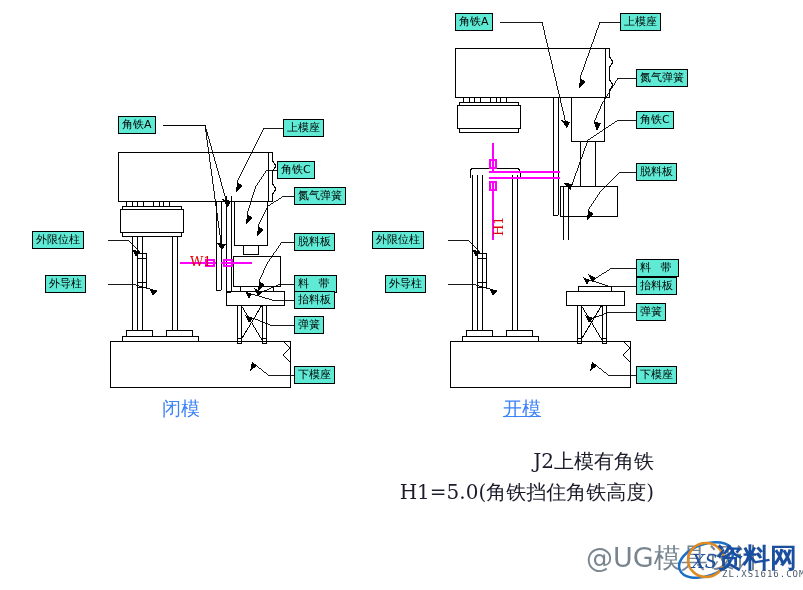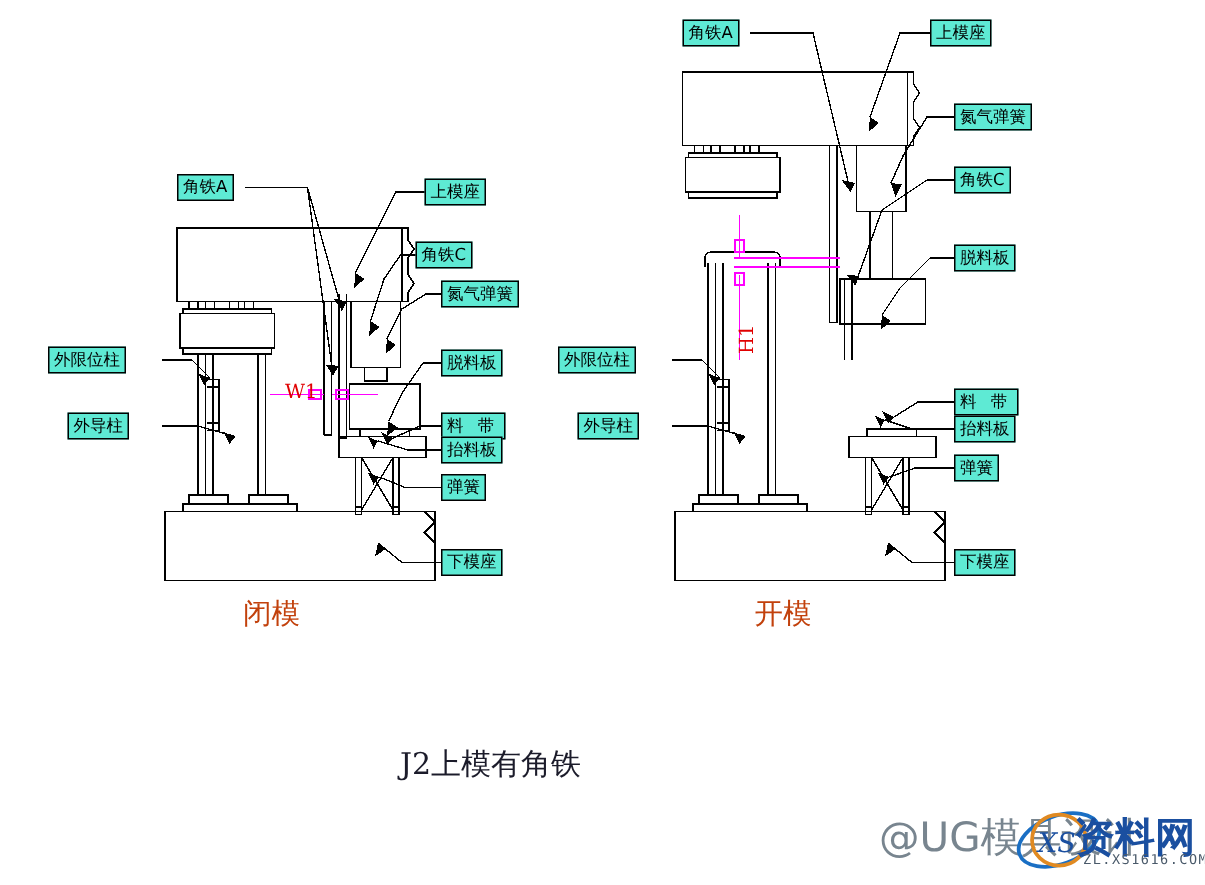--- a/index.html
+++ b/index.html
@@ -8,23 +8,23 @@
   .stage{position:absolute;left:0;top:0;width:803px;height:590px;}
   svg.cad{position:absolute;left:0;top:0;width:803px;height:590px;}
   
   .lbl{position:absolute;border:1px solid #000;background:#5eead4;
        font-family:"DejaVu Sans","Liberation Sans",sans-serif;
        font-size:11px;line-height:14px;padding:1px 3px;white-space:nowrap;
        letter-spacing:0px;color:#000;}
   .lbl.wide{letter-spacing:3px;}
   
   .caption{position:absolute;font-size:19px;white-space:nowrap;
-           font-family:"DejaVu Sans","Liberation Sans",sans-serif;color:#c2410c;}
-  
-  .notes{position:absolute;left:0;top:446px;width:654px;text-align:center;margin-top:48px;}
+           font-family:"DejaVu Sans","Liberation Sans",sans-serif;color:#3b82f6;}
+  
+  .notes{position:absolute;left:0;top:446px;width:654px;text-align:right;}
   .notes div{font-size:20px;line-height:31px;white-space:nowrap;color:#1b1b2a;
              font-family:"DejaVu Serif","Liberation Serif",serif;}
   
   .dimtext{position:absolute;color:#e00000;font-size:13px;
            font-family:"DejaVu Serif","Liberation Serif",serif;}
   .dimtext.vert{transform:rotate(-90deg);transform-origin:left top;}
   
   .wm{position:absolute;white-space:nowrap;}
   .wm-text{position:absolute;left:586px;top:540px;font-size:27px;color:#6d7b86;
            font-family:"DejaVu Sans","Liberation Sans",sans-serif;opacity:.92;text-align:right;}
@@ -257,24 +257,25 @@
   <div class="lbl" style="left:636px;top:277px;">抬料板</div>
   <div class="lbl" style="left:636px;top:303px;">弹簧</div>
   <div class="lbl" style="left:636px;top:366px;">下模座</div>
   <div class="lbl" style="left:372px;top:231px;">外限位柱</div>
   <div class="lbl" style="left:385px;top:275px;">外导柱</div>
 
   <div class="dimtext" style="left:146px;top:254px;margin-left:44px;">W1</div>
   <div class="dimtext vert" style="left:491px;top:236px;">H1</div>
 
   <div class="caption" style="left:162px;top:396px;">闭模</div>
-  <div class="caption" style="left:503px;top:396px;">开模</div>
+  <div class="caption" style="left:503px;top:396px;text-decoration:underline;">开模</div>
 
   <div class="notes">
     <div>J2上模有角铁</div>
+    <div>H1=5.0(角铁挡住角铁高度)</div>
   </div>
 
   <div class="wm">
     <div class="wm-text">@UG模具设计</div>
     <svg class="wm-logo" viewBox="0 0 60 44">
       <ellipse cx="30" cy="22" rx="28" ry="16" fill="none" stroke="#1a6fc4" stroke-width="2.5" transform="rotate(-20 30 22)"></ellipse>
       <ellipse cx="30" cy="22" rx="18" ry="17" fill="none" stroke="#e08a22" stroke-width="2.5"></ellipse>
       <text x="16" y="30" font-size="18" fill="#1a4fa0" font-family="DejaVu Serif, serif" font-style="italic">XS</text>
     </svg>
     <div class="wm-blue">资料网</div>

